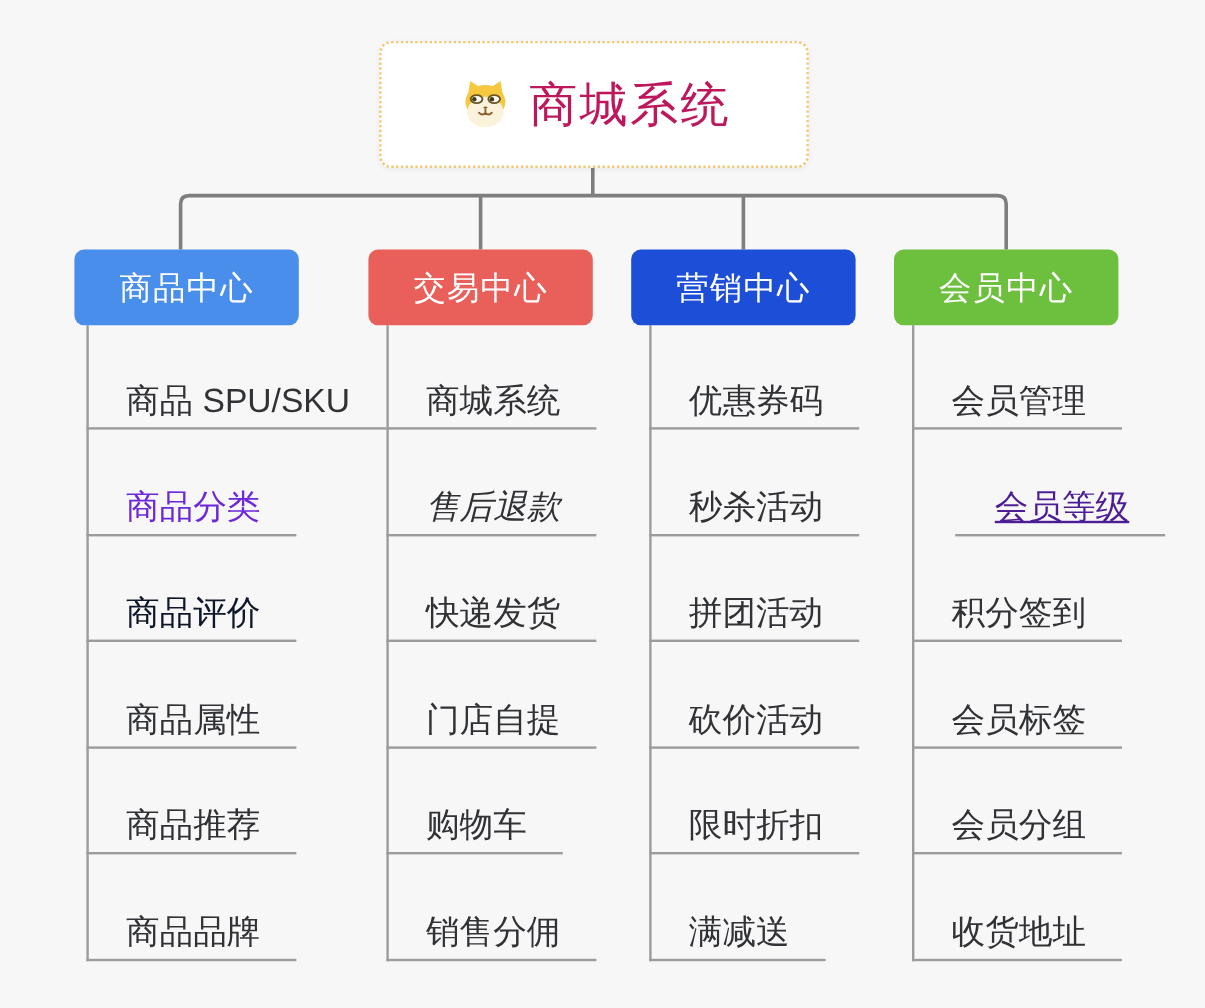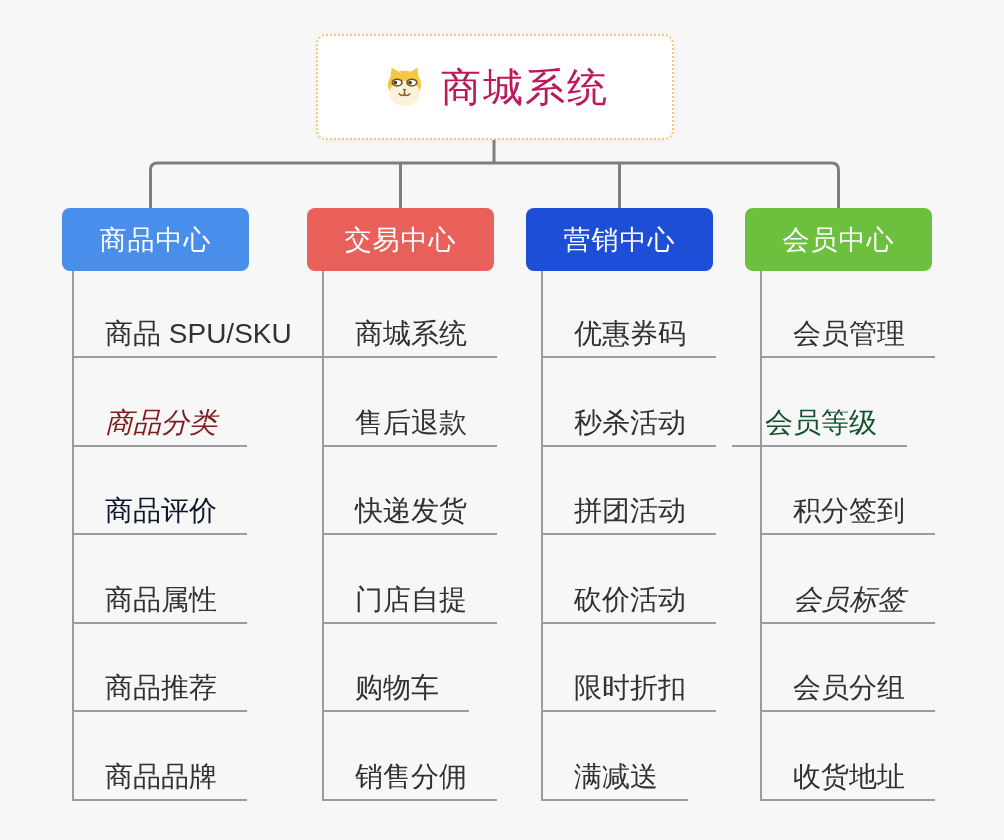--- a/index.html
+++ b/index.html
@@ -84,45 +84,45 @@
         <path d="M18.5,29 Q21.2,32 24,29.5 Q26.8,32 29.5,29" stroke="#8C5A2B" stroke-width="1.5" fill="none" stroke-linecap="round"></path>
       </svg>
     </span>
     <span class="root-title">商城系统</span>
   </div>
 
 <div class="branch-box" style="left: 40px; top: 208px; background: rgb(74, 142, 236); color: rgb(255, 255, 255); margin-left: 22px;">
       <span>商品中心</span>
     </div>
     <div class="leaf-node" style="left: 72px; top: 321px; color: rgb(48, 50, 54); border-bottom-color: rgb(156, 156, 156);">商品 SPU/SKU</div>
-    <div class="leaf-node" style="left: 72px; top: 410px; color: #7f1d1d; border-bottom-color: rgb(156, 156, 156); font-style: italic;">商品分类</div>
+    <div class="leaf-node" style="left: 72px; top: 410px; color: #6d28d9; border-bottom-color: rgb(156, 156, 156);">商品分类</div>
     <div class="leaf-node" style="left: 72px; top: 498px; color: #0f172a; border-bottom-color: rgb(156, 156, 156);">商品评价</div>
     <div class="leaf-node" style="left: 72px; top: 587px; color: rgb(48, 50, 54); border-bottom-color: rgb(156, 156, 156);">商品属性</div>
     <div class="leaf-node" style="left: 72px; top: 675px; color: rgb(48, 50, 54); border-bottom-color: rgb(156, 156, 156);">商品推荐</div>
     <div class="leaf-node" style="left: 72px; top: 764px; color: rgb(48, 50, 54); border-bottom-color: rgb(156, 156, 156);">商品品牌</div>
     <div class="branch-box" style="left: 307px; top: 208px; background: rgb(233, 96, 91); color: rgb(255, 255, 255);">
       <span>交易中心</span>
     </div>
     <div class="leaf-node" style="left: 322px; top: 321px; color: rgb(48, 50, 54); border-bottom-color: rgb(156, 156, 156);">商城系统</div>
-    <div class="leaf-node" style="left: 322px; top: 410px; color: rgb(48, 50, 54); border-bottom-color: rgb(156, 156, 156);">售后退款</div>
+    <div class="leaf-node" style="left: 322px; top: 410px; color: rgb(48, 50, 54); border-bottom-color: rgb(156, 156, 156); font-style: italic;">售后退款</div>
     <div class="leaf-node" style="left: 322px; top: 498px; color: rgb(48, 50, 54); border-bottom-color: rgb(156, 156, 156);">快递发货</div>
     <div class="leaf-node" style="left: 322px; top: 587px; color: rgb(48, 50, 54); border-bottom-color: rgb(156, 156, 156);">门店自提</div>
     <div class="leaf-node" style="left: 322px; top: 675px; color: rgb(48, 50, 54); border-bottom-color: rgb(156, 156, 156);">购物车</div>
     <div class="leaf-node" style="left: 322px; top: 764px; color: rgb(48, 50, 54); border-bottom-color: rgb(156, 156, 156);">销售分佣</div>
     <div class="branch-box" style="left: 526px; top: 208px; background: #1d4ed8; color: rgb(255, 255, 255);">
       <span>营销中心</span>
     </div>
     <div class="leaf-node" style="left: 541px; top: 321px; color: rgb(48, 50, 54); border-bottom-color: rgb(156, 156, 156);">优惠券码</div>
     <div class="leaf-node" style="left: 541px; top: 410px; color: rgb(48, 50, 54); border-bottom-color: rgb(156, 156, 156);">秒杀活动</div>
     <div class="leaf-node" style="left: 541px; top: 498px; color: rgb(48, 50, 54); border-bottom-color: rgb(156, 156, 156);">拼团活动</div>
     <div class="leaf-node" style="left: 541px; top: 587px; color: rgb(48, 50, 54); border-bottom-color: rgb(156, 156, 156);">砍价活动</div>
     <div class="leaf-node" style="left: 541px; top: 675px; color: rgb(48, 50, 54); border-bottom-color: rgb(156, 156, 156);">限时折扣</div>
     <div class="leaf-node" style="left: 541px; top: 764px; color: rgb(48, 50, 54); border-bottom-color: rgb(156, 156, 156);">满减送</div>
     <div class="branch-box" style="left: 745px; top: 208px; background: rgb(108, 192, 62); color: rgb(255, 255, 255); text-align: right;">
       <span>会员中心</span>
     </div>
     <div class="leaf-node" style="left: 760px; top: 321px; color: rgb(48, 50, 54); border-bottom-color: rgb(156, 156, 156);">会员管理</div>
-    <div class="leaf-node" style="left: 732px; top: 410px; color: #14532d; border-bottom-color: rgb(156, 156, 156);">会员等级</div>
+    <div class="leaf-node" style="left: 796px; top: 410px; color: #4c1d95; border-bottom-color: rgb(156, 156, 156); text-decoration: underline;">会员等级</div>
     <div class="leaf-node" style="left: 760px; top: 498px; color: rgb(48, 50, 54); border-bottom-color: rgb(156, 156, 156);">积分签到</div>
-    <div class="leaf-node" style="left: 760px; top: 587px; color: rgb(48, 50, 54); border-bottom-color: rgb(156, 156, 156); font-style: italic;">会员标签</div>
+    <div class="leaf-node" style="left: 760px; top: 587px; color: rgb(48, 50, 54); border-bottom-color: rgb(156, 156, 156);">会员标签</div>
     <div class="leaf-node" style="left: 760px; top: 675px; color: rgb(48, 50, 54); border-bottom-color: rgb(156, 156, 156);">会员分组</div>
     <div class="leaf-node" style="left: 760px; top: 764px; color: rgb(48, 50, 54); border-bottom-color: rgb(156, 156, 156);">收货地址</div>
   </div>
 
 </body></html>

